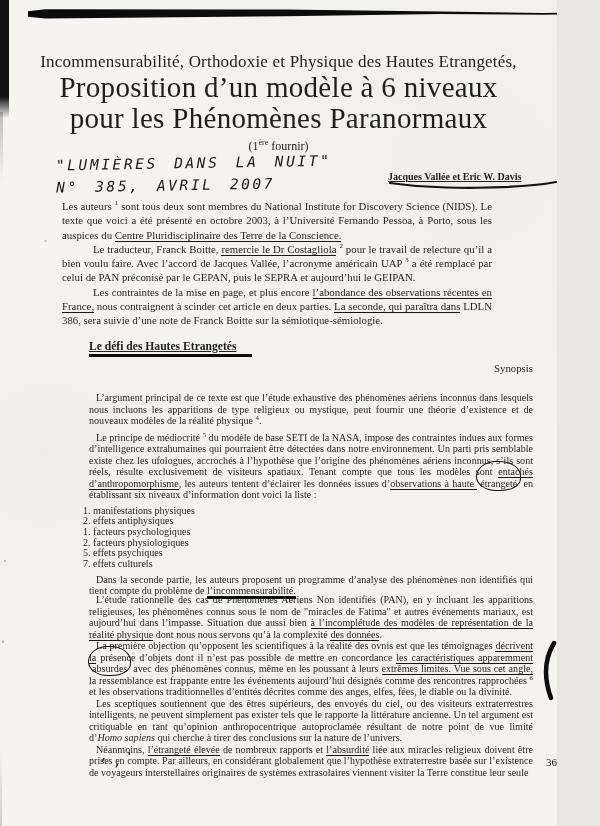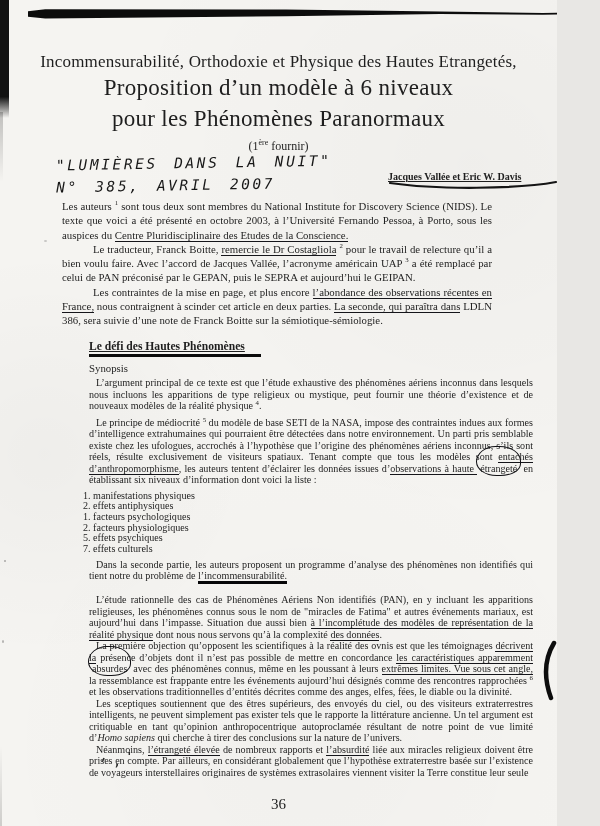--- a/index.html
+++ b/index.html
@@ -31,21 +31,21 @@
   }
   .speck{position:absolute;background:#3a3a3a;border-radius:50%;}
   .margin-stroke{position:absolute;left:538px;top:640px;}
   .hand-mark{
     position:absolute;font-family:"DejaVu Sans Mono",monospace;
     font-size:11px;color:#2a2a2a;font-weight:bold;
   }
   
   .header{position:absolute;left:0;right:0;top:52px;text-align:center;}
   .t1{font-size:17px;letter-spacing:.2px;}
-  .t2{font-size:23px;line-height:31px;letter-spacing:.3px;}
+  .t2{font-size:29px;line-height:31px;letter-spacing:.3px;}
   .part{font-size:12px;margin-top:5px;}
   .part .sup{font-size:8px;}
   
   .annotation{
     position:absolute;left:56px;top:152px;
     font-family:"DejaVu Sans Mono",monospace;font-style:italic;
     font-size:14.5px;letter-spacing:2.6px;word-spacing:5px;line-height:22px;
     color:#181818;transform:rotate(-1deg);white-space:nowrap;
   }
   
@@ -58,36 +58,36 @@
   
   .serifbody{font-family:"Liberation Serif",serif;text-align:justify;}
   .p{margin:0;}
   .intro{position:absolute;left:62px;top:199px;width:430px;font-size:10.8px;line-height:14.3px;}
   .ind{text-indent:31px;}
   .section{position:absolute;left:89px;top:341px;width:444px;font-size:10.1px;line-height:11.5px;}
   .main{position:absolute;left:89px;top:594px;width:444px;font-size:10.1px;line-height:11.5px;}
   .ind2{text-indent:7px;}
   .heading{margin-bottom:10px;font-weight:bold;font-size:11.6px;text-align:left;}
   .heading-text{text-decoration:underline;border-bottom:3.5px solid #0b0b0b;padding:0 16px 1px 0;}
-  .syn{margin-bottom:3px;font-size:10.8px;text-align:left;}
+  .syn{margin-bottom:18px;font-size:10.8px;text-align:right;}
   .section .p{margin:0 0 5px;}
   .list{margin:2px 0 4px -6px;line-height:10.7px;text-align:left;}
   .closing{margin:3px 0 0;}
   .main .p{margin:0;}
   
   .sup{font-size:6.8px;vertical-align:super;line-height:0;letter-spacing:0;}
   .hu{border-bottom:1.7px solid #15151a;}
   .hu2{border-bottom:3px solid #060608;}
   .circ{
     border:1.7px solid #101014;padding:16px 3px 1px;margin:16px -1px;
     border-radius:48% 52% 50% 50% / 58% 55% 45% 52%;
   }
   .i{font-style:italic;}
   
-  .pagenum{position:absolute;left:0;right:0;top:796px;text-align:center;font-size:15px;}
+  .pagenum{position:absolute;left:0;right:0;top:756px;text-align:right;font-size:11px;}
 </style>
 </head>
 <body>
 
 <div class="page">
 
   <div class="top-bar"></div>
   <div class="left-strip"></div>
   <div class="left-strip-tail"></div>
   <div class="left-edge-bottom"></div>
@@ -108,41 +108,41 @@
   </div>
 
   <div class="authors">
     <span class="authors-text">Jacques Vallée et Eric W. Davis</span>
     <svg class="swoosh" width="172" height="10">
       <path d="M2,3 C50,10 130,9 168,2" stroke="#141414" stroke-width="2.2" fill="none" stroke-linecap="round"></path>
     </svg>
   </div>
 
   <div class="intro serifbody">
-    <p class="p"><span>Les auteurs </span><span class="sup">1</span><span> sont tous deux sont membres du National Institute for Discovery Science (NIDS). Le texte que voici a été présenté en octobre 2003, à l’Université Fernando Pessoa, à Porto, sous les auspices du </span><span class="hu">Centre Pluridisciplinaire des Etudes de la Conscience.</span></p>
+    <p class="p"><span>Les auteurs </span><span class="sup">1</span><span> sont tous deux sont membres du National Institute for Discovery Science (NIDS). Le texte que voici a été présenté en octobre 2003, à l’Université Fernando Pessoa, à Porto, sous les auspices du </span><span class="hu">Centre Pluridisciplinaire des Terre de la Conscience.</span></p>
     <p class="p ind"><span>Le traducteur, Franck Boitte, </span><span class="hu">remercie le Dr Costagliola</span><span> </span><span class="sup">2</span><span> pour le travail de relecture qu’il a bien voulu faire. Avec l’accord de Jacques Vallée, l’acronyme américain  UAP </span><span class="sup">3</span><span> a été remplacé par celui de PAN préconisé par le GEPAN, puis le SEPRA et aujourd’hui le GEIPAN.</span></p>
     <p class="p ind"><span>Les contraintes de la mise en page, et plus encore </span><span class="hu">l’abondance des observations récentes en France,</span><span> nous contraignent à scinder cet article en deux parties. </span><span class="hu">La seconde, qui paraîtra dans</span><span> LDLN 386, sera suivie d’une note de Franck Boitte sur la sémiotique-sémiologie.</span></p>
   </div>
 
   <div class="section serifbody">
     <div class="heading">
-      <span class="heading-text">Le défi des Hautes Phénomènes</span>
+      <span class="heading-text">Le défi des Hautes Etrangetés</span>
     </div>
     <div class="syn">Synopsis</div>
     <p class="p ind2"><span>L’argument principal de ce texte est que l’étude exhaustive des phénomènes aériens inconnus  dans lesquels nous incluons les apparitions de type religieux ou mystique, peut fournir une théorie d’existence et de nouveaux modèles de la réalité physique </span><span class="sup">4</span><span>.</span></p>
     <p class="p ind2"><span>Le principe de médiocrité </span><span class="sup">5</span><span> du modèle de base SETI  de la NASA, impose des contraintes indues aux formes d’intelligence extrahumaines qui pourraient être détectées dans notre environnement. Un parti pris semblable existe chez les ufologues, accrochés à l’hypothèse que l’origine des phénomènes aériens inconnus, s’ils sont réels, résulte exclusivement de visiteurs spatiaux. Tenant compte que tous les modèles sont </span><span class="hu">entachés d’anthropomorphisme</span><span>, les auteurs tentent d’éclairer les données issues d’</span><span class="hu">observations à haute </span><span class="hu circ">étrangeté</span><span> en établissant six niveaux d’information  dont voici la liste :</span></p>
     <div class="list">
       <div>1. manifestations physiques</div>
       <div>2. effets antiphysiques</div>
       <div>1. facteurs psychologiques</div>
       <div>2. facteurs physiologiques</div>
       <div>5. effets psychiques</div>
       <div>7. effets culturels</div>
     </div>
-    <p class="p ind2 closing"><span>Dans la seconde partie, les auteurs proposent un programme d’analyse des phénomènes non identifiés qui tient notre du problème de </span><span class="hu2">l’incommensurabilité.</span></p>
+    <p class="p ind2 closing"><span>Dans la seconde partie, les auteurs proposent un programme d’analyse des phénomènes non identifiés qui tient compte du problème de </span><span class="hu2">l’incommensurabilité.</span></p>
   </div>
 
   <div class="main serifbody">
     <p class="p ind2"><span>L’étude rationnelle des cas de Phénomènes Aériens Non identifiés (PAN), en y incluant les apparitions religieuses, les phénomènes connus sous le nom de "miracles de Fatima" et autres événements mariaux, est aujourd’hui dans l’impasse. Situation due aussi bien </span><span class="hu">à l’incomplétude des modèles de représentation de la réalité physique</span><span> dont nous nous servons  qu’à la complexité </span><span class="hu">des données</span><span>.</span></p>
     <p class="p ind2"><span>La première objection qu’opposent les scientifiques à la réalité des ovnis est que les témoignages </span><span class="hu">décrivent la</span><span> présence d’objets dont il n’est pas possible de mettre en concordance  </span><span class="hu">les caractéristiques apparemment</span><span> </span><span class="circ">absurdes</span><span> avec des phénomènes connus, même en les poussant à leurs </span><span class="hu">extrêmes limites. Vue sous cet angle,</span><span> la ressemblance est frappante entre les événements aujourd’hui désignés comme des rencontres rapprochées </span><span class="sup">6</span><span> et les observations traditionnelles d’entités décrites comme des anges, elfes, fées, le diable ou la divinité.</span></p>
     <p class="p ind2"><span>Les sceptiques soutiennent que des êtres supérieurs, des envoyés du ciel, ou des visiteurs extraterrestres intelligents, ne peuvent simplement pas exister tels que le rapporte la littérature ancienne. Un tel argument est critiquable en tant qu’opinion anthropocentrique autoproclamée résultant de notre point de vue limité d’</span><span class="i">Homo sapiens</span><span> qui cherche à tirer des conclusions sur la nature de l’univers.</span></p>
     <p class="p ind2"><span>Néanmoins, </span><span class="hu">l’étrangeté élevée</span><span> de nombreux rapports et </span><span class="hu">l’absurdité</span><span> liée aux miracles religieux doivent être prises en compte. Par ailleurs, en considérant globalement que l’hypothèse extraterrestre basée sur l’existence de voyageurs interstellaires originaires de systèmes extrasolaires viennent visiter la Terre constitue leur seule</span></p>
   </div>
 
   <svg class="margin-stroke" width="22" height="62">

